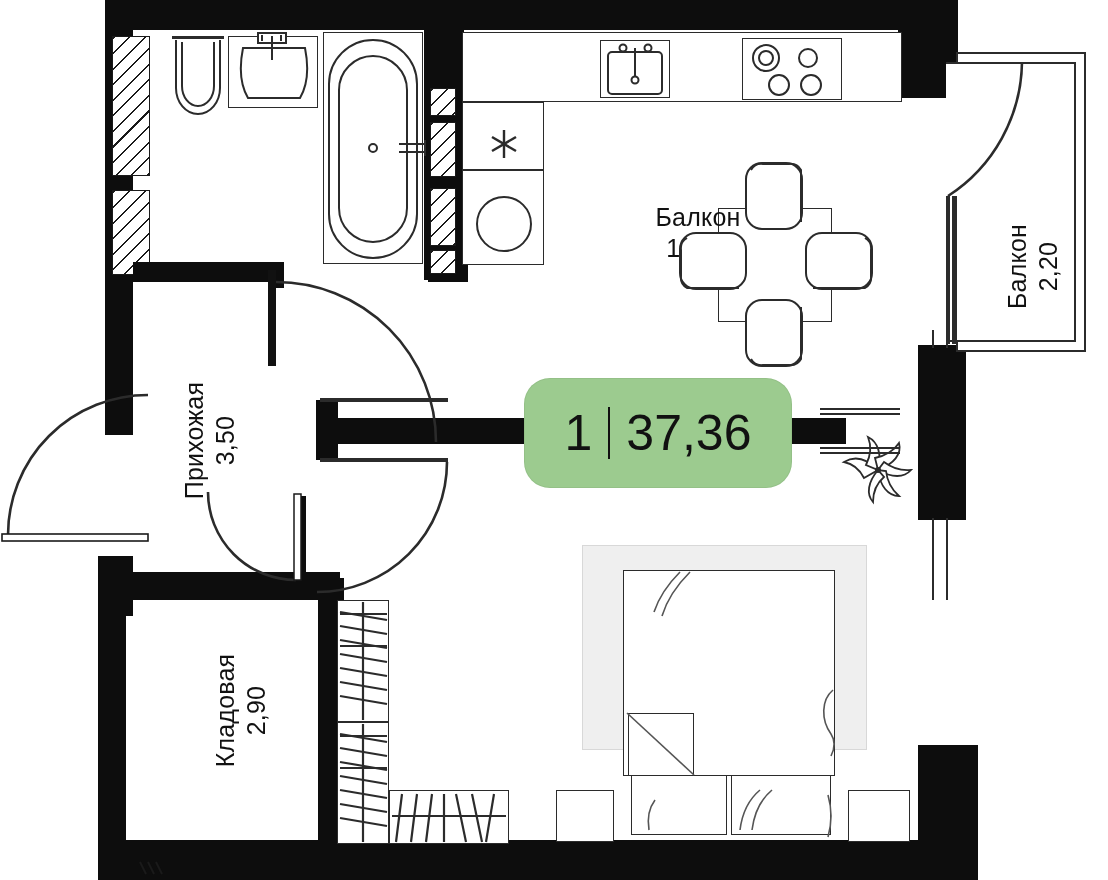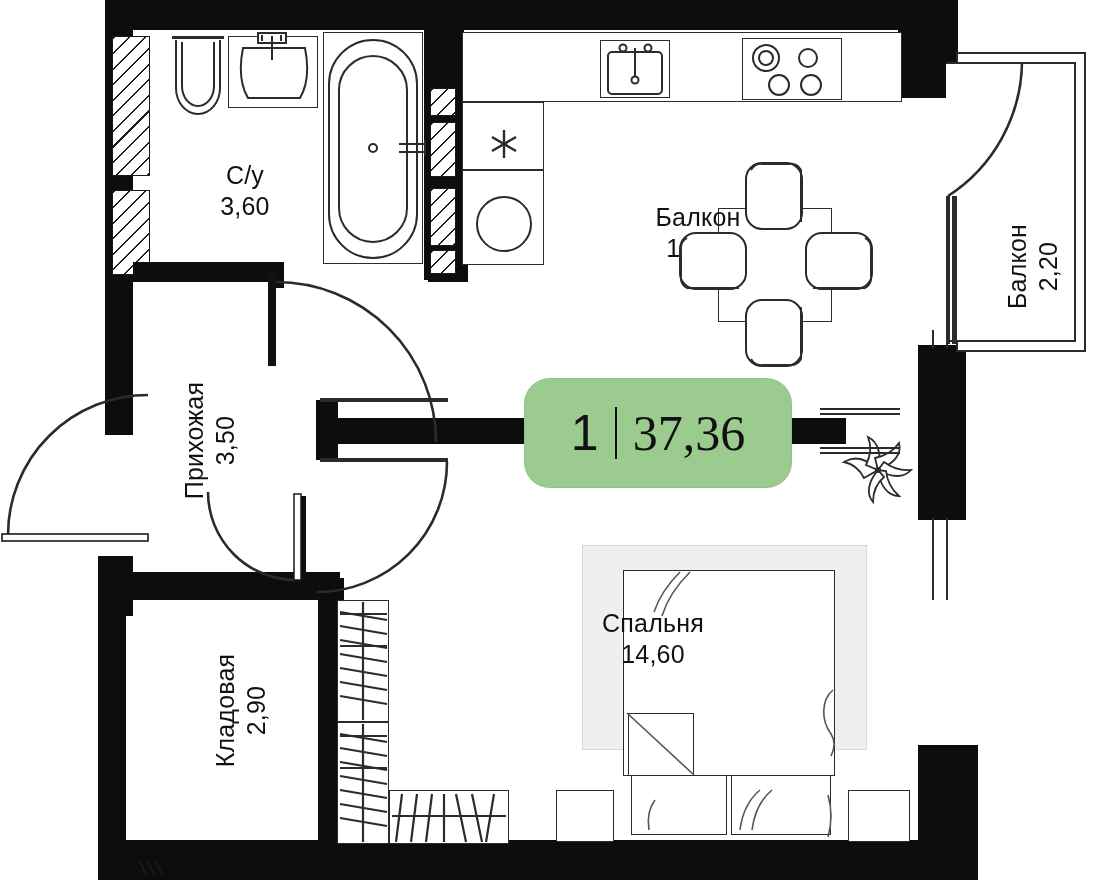--- a/index.html
+++ b/index.html
@@ -12,21 +12,21 @@
   .label{position:absolute;color:#111;font-size:25px;line-height:1.22;text-align:center;letter-spacing:.2px;white-space:nowrap;font-family:"Liberation Sans",sans-serif;}
   .label .num{display:block;}
   .rot{transform:rotate(-90deg);transform-origin:50% 50%;}
   .hatchbox{position:absolute;box-sizing:border-box;border:1.6px solid #1a1a1a;
      background-image:repeating-linear-gradient(135deg,#1a1a1a 0 1.5px,rgba(0,0,0,0) 1.5px 11px);
      background-color:#fff;}
   .badge{position:absolute;background:#9ccb8f;border-radius:26px;display:flex;align-items:center;
      justify-content:center;color:#111;z-index:40;box-shadow:0 0 0 1px rgba(0,0,0,.05) inset;}
   .badge .b-rooms{font-size:50px;font-weight:300;padding-right:16px;font-family:"Liberation Sans",sans-serif;}
   .badge .b-sep{width:2px;height:52px;background:#111;}
-  .badge .b-area{font-size:50px;font-weight:300;padding-left:16px;font-family:Liberation Serif, serif;}
+  .badge .b-area{font-size:50px;font-weight:300;padding-left:16px;font-family:Liberation Sans, sans-serif;}
   svg.ov{position:absolute;left:0;top:0;width:1108px;height:880px;pointer-events:none;z-index:20;}
   .bedbox{position:absolute;background:#efefef;border:1.5px solid #d8d8d8;box-sizing:border-box;}
 </style>
 </head>
 <body>
 
 <div id="plan">
 
   <div class="room-fill" style="left:105px;top:28px;width:820px;height:815px;"></div>
   <div class="room-fill" style="left:120px;top:600px;width:230px;height:250px;"></div>
@@ -234,24 +234,20 @@
       </g>
 
       <g stroke="#1a1a1a" stroke-width="2">
         <line x1="140" y1="862" x2="146" y2="874"></line>
         <line x1="148" y1="862" x2="154" y2="874"></line>
         <line x1="156" y1="862" x2="162" y2="874"></line>
       </g>
     </g>
   </svg>
 
-  <div class="label" style="left:185px;top:160px;width:120px;">
-    <span>С/у</span>
-    <span class="num">3,60</span>
-  </div>
 
   <div class="label" style="left:628px;top:202px;width:140px;">
     <span>Балкон</span>
     <span class="num">12,10</span>
   </div>
 
   <div class="label rot" style="left:962px;top:236px;width:140px;">
     <span>Балкон</span>
     <span class="num">2,20</span>
   </div>
@@ -259,24 +255,20 @@
   <div class="label rot" style="left:129px;top:410px;width:160px;">
     <span>Прихожая</span>
     <span class="num">3,50</span>
   </div>
 
   <div class="label rot" style="left:160px;top:680px;width:160px;">
     <span>Кладовая</span>
     <span class="num">2,90</span>
   </div>
 
-  <div class="label" style="left:583px;top:608px;width:140px;">
-    <span>Спальня</span>
-    <span class="num">14,60</span>
-  </div>
 
   <div class="badge" style="left:524px;top:378px;width:268px;height:110px;">
     <span class="b-rooms">1</span>
     <span class="b-sep"></span>
     <span class="b-area">37,36</span>
   </div>
 
 </div>
 
 </body></html>

